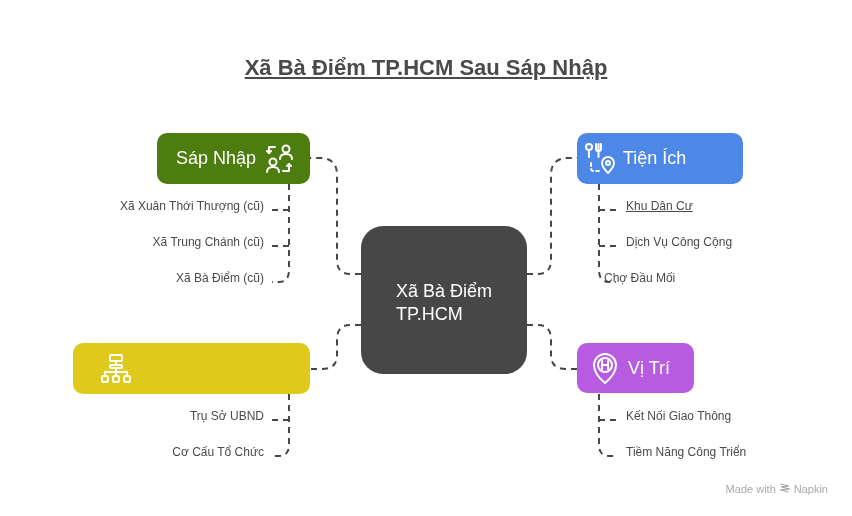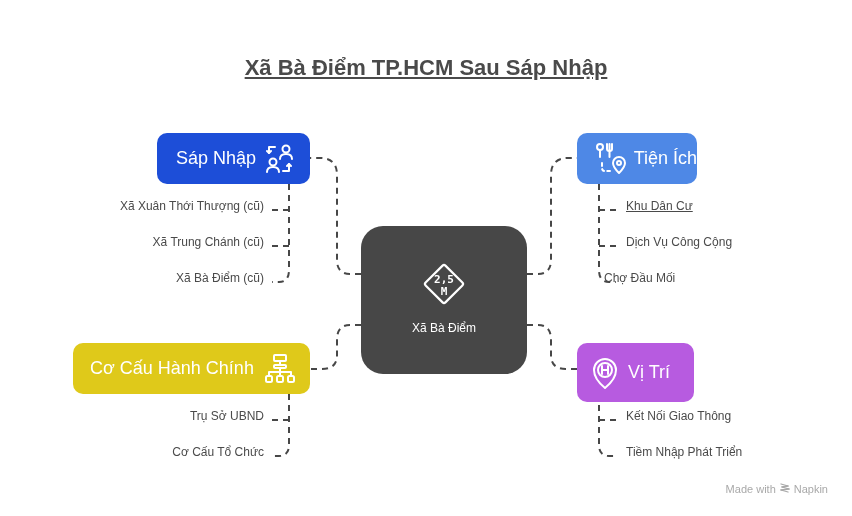--- a/index.html
+++ b/index.html
@@ -8,21 +8,21 @@
   .title { position: absolute; left: 0; width: 852px; top: 55px; text-align: center;
            font-size: 22px; font-weight: bold; color: #4a4a4a; text-decoration: underline; }
   svg.links { position: absolute; left: 0; top: 0; }
   .box { position: absolute; border-radius: 10px; color: #fff; display: flex;
          align-items: center; font-size: 18px; box-sizing: border-box; }
   .box .lbl { white-space: nowrap; }
   .box svg { display: block; }
   .center { position: absolute; left: 361px; top: 226px; width: 166px; height: 148px;
             background: #474747; border-radius: 22px; color: #fff; display: flex;
             flex-direction: column; align-items: center; justify-content: center; }
-  .center .lbl { font-size: 12px; text-align: left; line-height: 23px; margin-top: 6px; }
+  .center .lbl { font-size: 18px; text-align: left; line-height: 23px; margin-top: 6px; }
   .leaf { position: absolute; font-size: 12px; color: #4a4a4a; white-space: nowrap; }
   .leaf.right-align { text-align: right; }
   .footer { position: absolute; right: 24px; top: 482px; font-size: 11px; color: #a9a9a9;
             display: flex; align-items: center; gap: 3px; }
 </style>
 </head>
 <body>
 
 <div class="title">Xã Bà Điểm TP.HCM Sau Sáp Nhập</div>
 
@@ -46,107 +46,100 @@
     <path d="M599 246 H616"></path>
 
     <path d="M289 394 V445 Q289 456 279 456 H272"></path>
     <path d="M289 420 H272"></path>
 
     <path d="M599 394 V445 Q599 456 609 456 H616"></path>
     <path d="M599 420 H616"></path>
   </g>
 </svg>
 
-<div class="box" style="left:157px; top:133px; width:153px; height:51px; background:#1d4ed8; padding-left:19px;">
+<div class="box" style="left:157px; top:133px; width:153px; height:51px; background:#4d7c0f; padding-left:19px;">
   <span class="lbl">Sáp Nhập</span>
   <span style="margin-left:10px;">
     <svg width="28" height="30" viewBox="0 0 28 30" fill="none" stroke="#fff" stroke-width="2" stroke-linecap="round" stroke-linejoin="round">
       <path d="M9 3 H3 V9"></path>
         <path d="M1 7 L3 9 L5 7"></path>
       <circle cx="20" cy="5" r="3.5"></circle>
         <path d="M14 15 Q14 10 20 10 Q26 10 26 15"></path>
       <circle cx="7" cy="18" r="3.5"></circle>
         <path d="M1 28 Q1 23 7 23 Q13 23 13 28"></path>
       <path d="M17 27 H23 V20"></path>
         <path d="M21 22 L23 20 L25 22"></path>
     </svg>
   </span>
 </div>
 
-<div class="box" style="left:577px; top:133px; width:120px; height:51px; background:#4e88e6; padding-left:17px;justify-content:flex-end;">
+<div class="box" style="left:577px; top:133px; width:166px; height:51px; background:#4e88e6; padding-left:8px;">
   <span style="margin-right:8px;">
     <svg width="30" height="32" viewBox="0 0 30 32" fill="none" stroke="#fff" stroke-width="2" stroke-linecap="round" stroke-linejoin="round">
       <circle cx="4" cy="4" r="3"></circle>
         <path d="M4 7 V14"></path>
       <path d="M11 1 V6 Q11 8 13.5 8 Q16 8 16 6 V1"></path>
         <path d="M13.5 1 V14"></path>
       <path d="M6 20 V25 Q6 28 9 28 H14" stroke-dasharray="3 3"></path>
       <path d="M23 30 Q17 24 17 20 A6 6 0 0 1 29 20 Q29 24 23 30 Z"></path>
       <circle cx="23" cy="20" r="2"></circle>
     </svg>
   </span>
   <span class="lbl">Tiện Ích</span>
 </div>
 
 <div class="box" style="left:73px; top:343px; width:237px; height:51px; background:#dfc91a; padding-left:17px;">
-  <span class="lbl">Cơ Cấu Hành Chính</span>
   <span style="margin-left:10px;">
     <svg width="32" height="30" viewBox="0 0 32 30" fill="none" stroke="#fff" stroke-width="2" stroke-linejoin="round">
       <rect x="10" y="1" width="12" height="6" rx="1"></rect>
       <rect x="10" y="11" width="12" height="3" rx="1"></rect>
       <path d="M16 7 V11"></path>
         <path d="M16 14 V18"></path>
         <path d="M5 22 V18 H27 V22"></path>
         <path d="M16 18 V22"></path>
       <rect x="2" y="22" width="6" height="6" rx="1.5"></rect>
       <rect x="13" y="22" width="6" height="6" rx="1.5"></rect>
       <rect x="24" y="22" width="6" height="6" rx="1.5"></rect>
     </svg>
   </span>
 </div>
 
-<div class="box" style="left:577px; top:343px; width:117px; height:59px; background:#b75be0; padding-left:15px;">
+<div class="box" style="left:577px; top:343px; width:117px; height:50px; background:#b75be0; padding-left:15px;">
   <span style="margin-right:10px;">
     <svg width="26" height="32" viewBox="0 0 26 32" fill="none" stroke="#fff" stroke-width="2" stroke-linecap="round" stroke-linejoin="round">
       <path d="M13 31 Q2 22 2 13 A11 11 0 0 1 24 13 Q24 22 13 31 Z"></path>
       <circle cx="13" cy="13" r="7"></circle>
       <path d="M10 9 V17"></path>
         <path d="M16 9 V17"></path>
         <path d="M10 13 H16"></path>
     </svg>
   </span>
   <span class="lbl">Vị Trí</span>
 </div>
 
 <div class="center">
-  <span>
-    <svg width="46" height="46" viewBox="0 0 46 46">
-      <rect x="9" y="9" width="28" height="28" transform="rotate(45 23 23)" fill="none" stroke="#fff" stroke-width="2.2" rx="2"></rect>
-      <text x="23" y="22" text-anchor="middle" font-size="11" font-weight="bold" fill="#fff" font-family="DejaVu Sans Mono, monospace">2,5</text>
-      <text x="23" y="34" text-anchor="middle" font-size="11" font-weight="bold" fill="#fff" font-family="DejaVu Sans Mono, monospace">M</text>
-    </svg>
-  </span>
   <div class="lbl">
     <div>Xã Bà Điểm</div>
+    <div>TP.HCM</div>
   </div>
 </div>
 
 <div class="leaf right-align" style="right:588px; top:199px;">Xã Xuân Thới Thượng (cũ)</div>
 <div class="leaf right-align" style="right:588px; top:235px;">Xã Trung Chánh (cũ)</div>
 <div class="leaf right-align" style="right:588px; top:271px;">Xã Bà Điểm (cũ)</div>
 
 <div class="leaf" style="left:626px; top:199px;text-decoration:underline;">Khu Dân Cư</div>
 <div class="leaf" style="left:626px; top:235px;">Dịch Vụ Công Cộng</div>
 <div class="leaf" style="left:604px; top:271px;">Chợ Đầu Mối</div>
 
 <div class="leaf right-align" style="right:588px; top:409px;">Trụ Sở UBND</div>
 <div class="leaf right-align" style="right:588px; top:445px;">Cơ Cấu Tổ Chức</div>
 
 <div class="leaf" style="left:626px; top:409px;">Kết Nối Giao Thông</div>
-<div class="leaf" style="left:626px; top:445px;">Tiềm Nhập Phát Triển</div>
+<div class="leaf" style="left:626px; top:445px;">Tiềm Năng Công Triển</div>
 
 <div class="footer">
   <span>Made with</span>
   <span>
     <svg width="12" height="12" viewBox="0 0 12 12" fill="none" stroke="#a9a9a9" stroke-width="1.3" stroke-linecap="round">
       <path d="M2 2 L9 4"></path>
         <path d="M3 5 L10 7"></path>
         <path d="M2 8 L9 10"></path>
         <path d="M9 4 L3 5"></path>
         <path d="M10 7 L2 8"></path>

